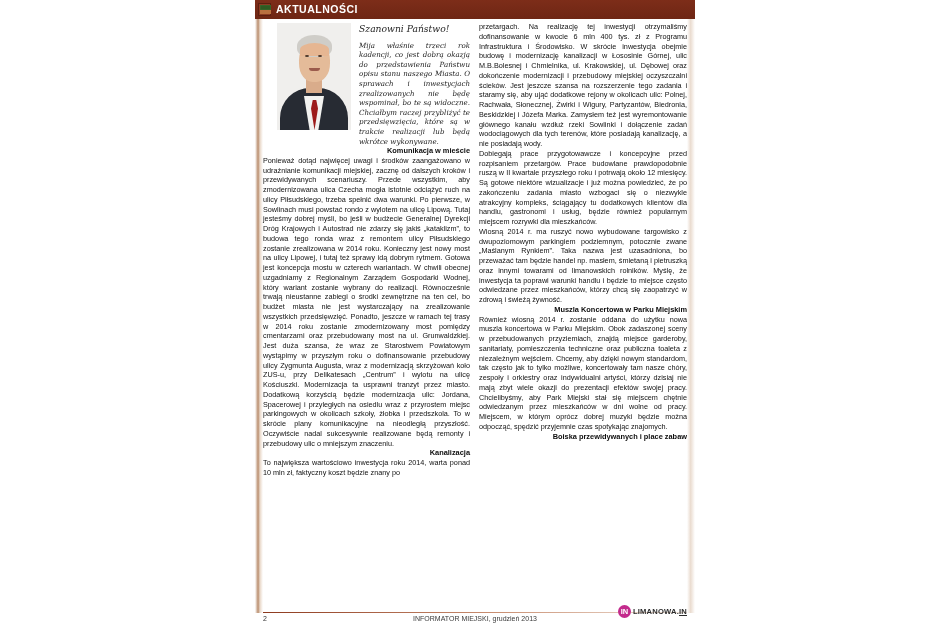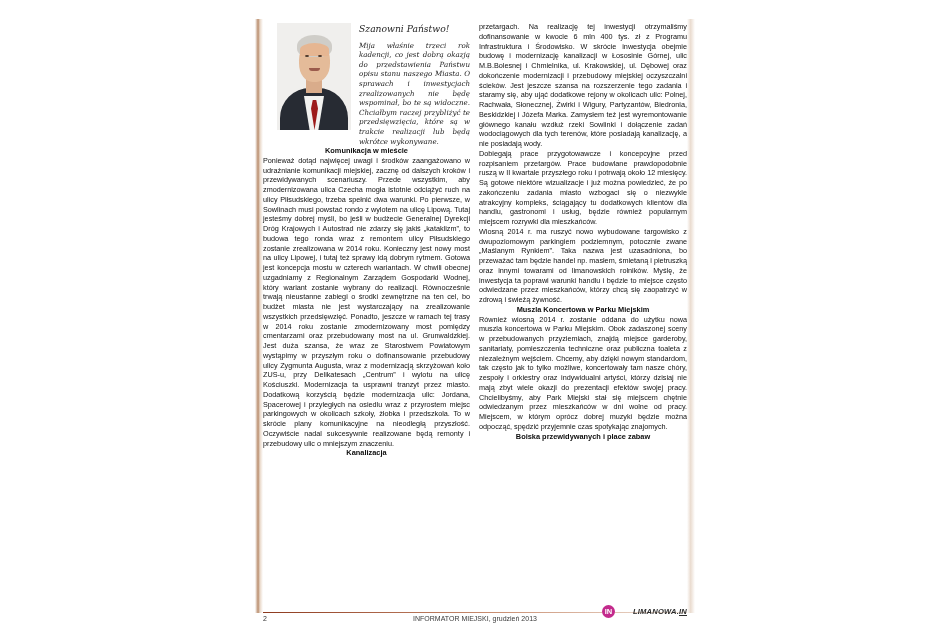--- a/index.html
+++ b/index.html
@@ -175,21 +175,21 @@
     hyphens: auto;
   }
   .body-txt p { margin: 0 0 0 0; text-align: justify; }
   .body-txt p:last-child { text-align: justify; }
   h3.sub {
     font-size: 7.4px;
     line-height: 9.8px;
     font-weight: bold;
     margin: 0;
     color: #0d0d0d;
-    text-align: center;
+    text-align: right;
   }
   .col.right .body-txt { clear: none; }
   .col.right p { margin: 0; }
 
   
   .footer-rule {
     position: absolute;
     left: 8px; top: 612px;
     width: 424px; height: 1px;
     background: linear-gradient(90deg,#8d3a1e 0%, #c98f72 55%, #efe2d8 100%);
@@ -203,41 +203,47 @@
     position: absolute; left: 0; top: 0;
     font-size: 7px; color: #333333;
   }
   .foot-center {
     position: absolute; left: 0; right: 0; top: 0;
     text-align: center;
     font-size: 7px; color: #3a3a3a;
   }
   .logo {
     position: absolute; right: 0; top: -10px;
-    display: flex; align-items: center; gap: 18px;
+    display: flex; align-items: center; gap: 2px;
   }
   .logo-circle {
     width: 13px; height: 13px; border-radius: 50%;
     background: #c32a8c;
     color: #ffffff;
     font-size: 7.5px; font-weight: bold;
     display: flex; align-items: center; justify-content: center;
     line-height: 1;
   }
   .logo-text {
-    font-size: 7.6px; font-weight: bold; color: #2a2a2a; letter-spacing: 0.2px; font-style: italic;
+    font-size: 7.6px; font-weight: bold; color: #2a2a2a; letter-spacing: 0.2px;
   }
   .logo-text .in { text-decoration: underline; }
 </style>
 </head>
 <body>
 
 <div id="page">
   <div class="sheet">
 
+    <div class="banner">
+      <div class="banner-inner">
+        <span class="banner-icon"></span>
+        <span class="banner-title">AKTUALNOŚCI</span>
+      </div>
+    </div>
 
     <div class="left-edge"></div>
     <div class="right-edge"></div>
 
     <div class="content">
 
       <div class="col left">
 
         <div class="photo-wrap">
           <div class="ph-bg"></div>
@@ -255,20 +261,21 @@
 
         <div class="intro">
           <span class="salut">Szanowni Państwo!</span>
           <p>Mija właśnie trzeci rok kadencji, co jest dobrą okazją do przedstawienia Państwu opisu stanu naszego Miasta. O sprawach i inwestycjach zrealizowanych nie będę wspominał, bo te są widoczne. Chciałbym raczej przybliżyć te przedsięwzięcia, które są w trakcie realizacji lub będą wkrótce wykonywane.</p>
         </div>
 
         <div class="body-txt">
           <h3 class="sub">Komunikacja w mieście</h3>
           <p>Ponieważ dotąd najwięcej uwagi i środków zaangażowano w udrażnianie komunikacji miejskiej, zacznę od dalszych kroków i przewidywanych scenariuszy. Przede wszystkim, aby zmodernizowana ulica Czecha mogła istotnie odciążyć ruch na ulicy Piłsudskiego, trzeba spełnić dwa warunki. Po pierwsze, w Sowlinach musi powstać rondo z wylotem na ulicę Lipową. Tutaj jesteśmy dobrej myśli, bo jeśli w budżecie Generalnej Dyrekcji Dróg Krajowych i Autostrad nie zdarzy się jakiś „kataklizm”, to budowa tego ronda wraz z remontem ulicy Piłsudskiego zostanie zrealizowana w 2014 roku. Konieczny jest nowy most na  ulicy Lipowej, i tutaj też sprawy idą dobrym rytmem. Gotowa jest koncepcja mostu w czterech wariantach. W chwili obecnej uzgadniamy z Regionalnym Zarządem Gospodarki Wodnej, który wariant zostanie wybrany do realizacji. Równocześnie trwają nieustanne zabiegi o środki zewnętrzne na ten cel, bo budżet miasta nie jest wystarczający na zrealizowanie wszystkich przedsięwzięć. Ponadto, jeszcze w ramach tej trasy w 2014 roku zostanie zmodernizowany most pomiędzy cmentarzami oraz przebudowany most na ul. Grunwaldzkiej. Jest duża szansa, że wraz ze Starostwem Powiatowym wystąpimy w przyszłym roku o dofinansowanie przebudowy ulicy Zygmunta Augusta, wraz z modernizacją skrzyżowań koło ZUS-u, przy Delikatesach „Centrum” i wylotu na ulicę Kościuszki. Modernizacja ta usprawni tranzyt przez miasto. Dodatkową korzyścią będzie modernizacja ulic: Jordana, Spacerowej i przyległych na osiedlu wraz z przyrostem miejsc parkingowych w okolicach szkoły, żłobka i przedszkola. To w skrócie plany komunikacyjne na nieodległą przyszłość. Oczywiście nadal sukcesywnie realizowane będą remonty i przebudowy ulic o mniejszym znaczeniu.</p>
           <h3 class="sub">Kanalizacja</h3>
+          <p>To największa wartościowo inwestycja roku 2014, warta ponad 10 mln zł, faktyczny koszt będzie znany po</p>
         </div>
       </div>
 
       <div class="col right">
         <div class="body-txt">
           <p>przetargach. Na realizację tej inwestycji otrzymaliśmy dofinansowanie w kwocie 6 mln 400 tys. zł z Programu Infrastruktura i Środowisko. W skrócie inwestycja obejmie budowę i modernizację kanalizacji w Łososinie Górnej,  ulic M.B.Bolesnej i Chmielnika, ul. Krakowskiej, ul. Dębowej oraz dokończenie modernizacji i przebudowy miejskiej oczyszczalni ścieków. Jest jeszcze szansa na rozszerzenie tego zadania i staramy się, aby ująć dodatkowe rejony w okolicach ulic:  Polnej, Rachwała, Słonecznej,  Żwirki i Wigury, Partyzantów, Biedronia, Beskidzkiej i Józefa Marka. Zamysłem też jest wyremontowanie głównego kanału wzdłuż rzeki Sowlinki i dołączenie zadań wodociągowych dla tych terenów, które posiadają kanalizację, a nie posiadają wody.</p>
           <p>Dobiegają prace przygotowawcze i koncepcyjne przed rozpisaniem przetargów. Prace budowlane prawdopodobnie ruszą w II kwartale przyszłego roku i potrwają około 12 miesięcy. Są gotowe niektóre wizualizacje i już można powiedzieć, że po zakończeniu zadania miasto wzbogaci się o niezwykle atrakcyjny kompleks, ściągający tu dodatkowych klientów dla handlu, gastronomi i  usług, będzie również popularnym miejscem rozrywki dla mieszkańców.</p>
           <p>Wiosną 2014 r. ma ruszyć nowo wybudowane targowisko z dwupoziomowym parkingiem podziemnym, potocznie zwane „Maślanym Rynkiem”. Taka nazwa jest uzasadniona, bo przeważać tam będzie handel np. masłem, śmietaną i pietruszką oraz innymi towarami od limanowskich rolników. Myślę, że inwestycja ta poprawi warunki handlu i będzie to miejsce często odwiedzane przez mieszkańców, którzy chcą się zaopatrzyć w zdrową i świeżą żywność.</p>
           <h3 class="sub">Muszla Koncertowa w Parku Miejskim</h3>
           <p>Również wiosną 2014 r. zostanie oddana do użytku nowa muszla koncertowa w Parku Miejskim. Obok zadaszonej sceny w przebudowanych przyziemiach, znajdą miejsce garderoby, sanitariaty, pomieszczenia techniczne oraz publiczna toaleta z niezależnym wejściem. Chcemy, aby dzięki nowym standardom, tak często jak to tylko możliwe, koncertowały tam nasze chóry, zespoły i orkiestry oraz  indywidualni artyści, którzy dzisiaj nie mają zbyt wiele okazji do prezentacji efektów swojej pracy. Chcielibyśmy, aby Park Miejski stał się miejscem chętnie odwiedzanym przez mieszkańców w dni wolne od pracy. Miejscem, w którym oprócz dobrej muzyki będzie można odpocząć, spędzić przyjemnie czas spotykając znajomych.</p>

